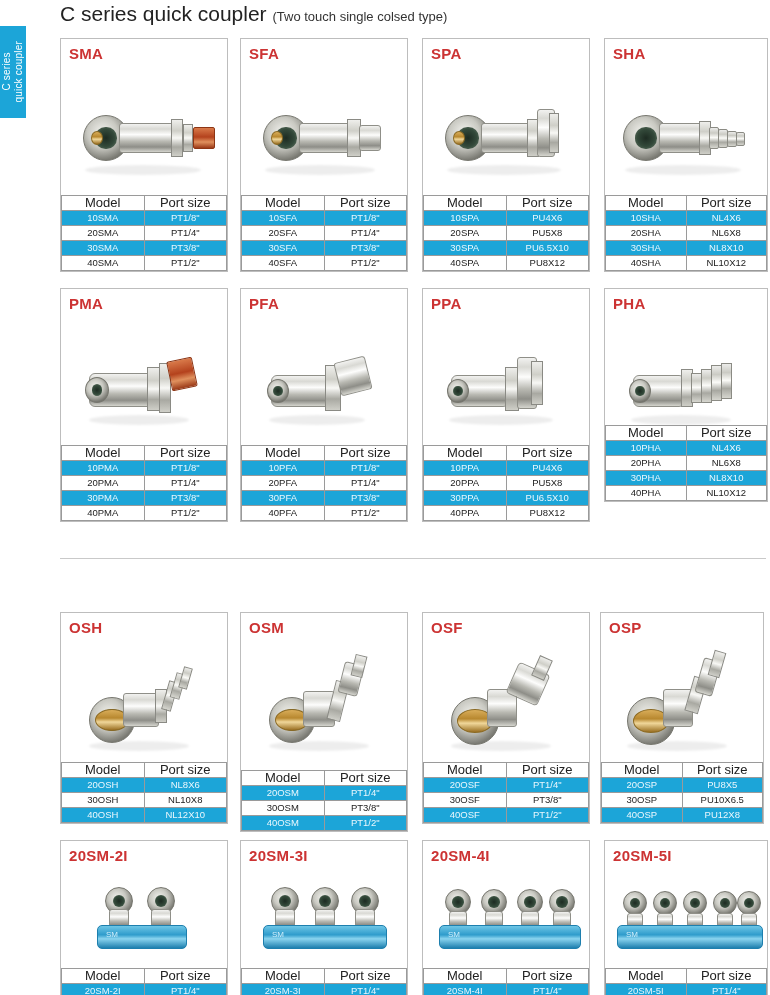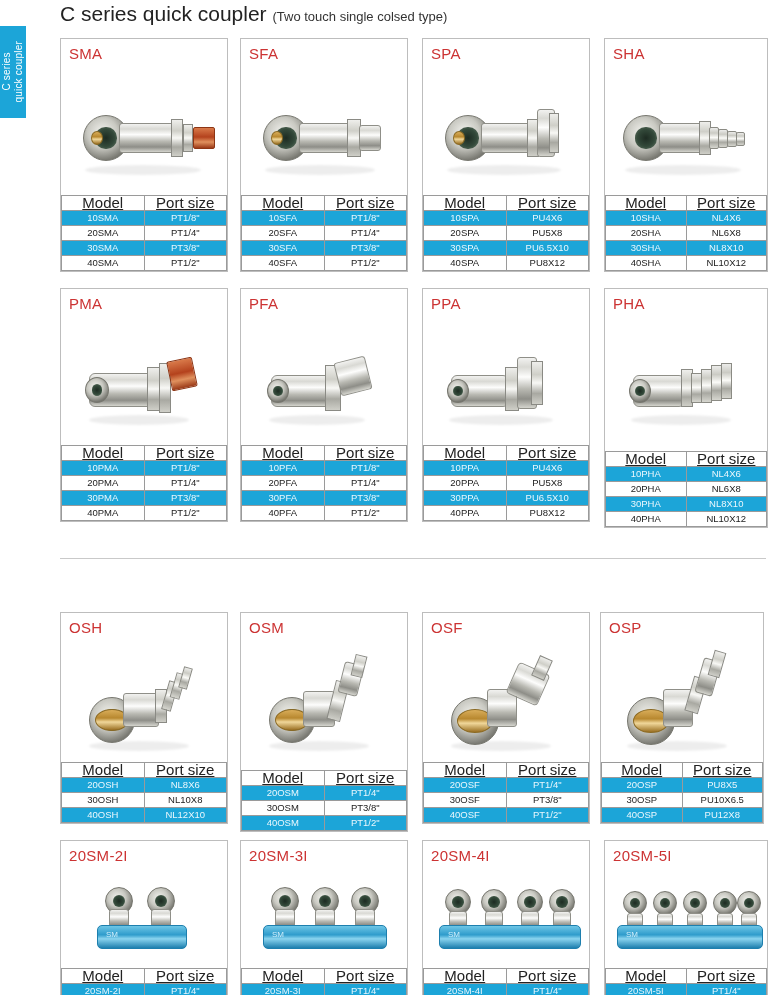--- a/index.html
+++ b/index.html
@@ -36,39 +36,39 @@
   }
   
   .card{
     position:absolute;
     border:1px solid #bdbdbd;
     background:#fff;
     box-sizing:border-box;
   }
   .card .title{
     position:absolute;left:8px;top:6px;
-    font-size:15px;color:#c33;font-weight:400;
+    font-size:15px;color:#c33;font-weight:700;
     letter-spacing:.3px;
   }
   
   table.spec{
     position:absolute;left:0;right:0;bottom:0;
     width:100%;
     border-collapse:collapse;
     font-size:9.5px;
     table-layout:fixed;
   }
   table.spec th,table.spec td{
     border:1px solid #9a9a9a;
     text-align:center;
     height:14px;line-height:14px;
     padding:0;font-weight:400;
     color:#222;
   }
-  table.spec th{font-size:15px;text-decoration:underline;}
+  table.spec th{font-size:13px;}
   table.spec tr.hl td{
     background:#1ca5d8;color:#eaf7fd;
   }
   
   .draw{position:absolute;}
   .body-h{
     position:absolute;border-radius:3px;
     background:linear-gradient(to bottom,#f2f2f0 0%,#d9d9d4 18%,#fdfdfc 38%,#b9b9b2 62%,#8e8e88 82%,#d5d5ce 100%);
     border:1px solid #8f8f88;
     box-sizing:border-box;
@@ -399,21 +399,21 @@
             <td>PU6.5X10</td>
           </tr>
       <tr>
             <td>40PPA</td>
             <td>PU8X12</td>
           </tr>
     </tbody>
       </table>
   </div>
 
-  <div class="card" style="left:604px;top:288px;width:164px;height:240px;">
+  <div class="card" style="left:604px;top:288px;width:164px;height:214px;">
     <div class="title">PHA</div>
     <div class="draw" style="left:0;top:28px;width:164px;height:122px;">
       <div class="shade" style="left:26px;top:98px;width:100px;height:10px;"></div>
       <div class="body-h" style="left:28px;top:58px;width:52px;height:32px;border-radius:6px;"></div>
       <div class="ring" style="left:76px;top:52px;width:12px;height:38px;"></div>
       <div class="barb" style="left:86px;top:56px;width:11px;height:30px;"></div>
       <div class="barb" style="left:96px;top:52px;width:11px;height:34px;"></div>
       <div class="barb" style="left:106px;top:48px;width:11px;height:36px;"></div>
       <div class="barb" style="left:116px;top:46px;width:11px;height:36px;"></div>
       <div class="socket" style="left:24px;top:62px;width:22px;height:24px;">

